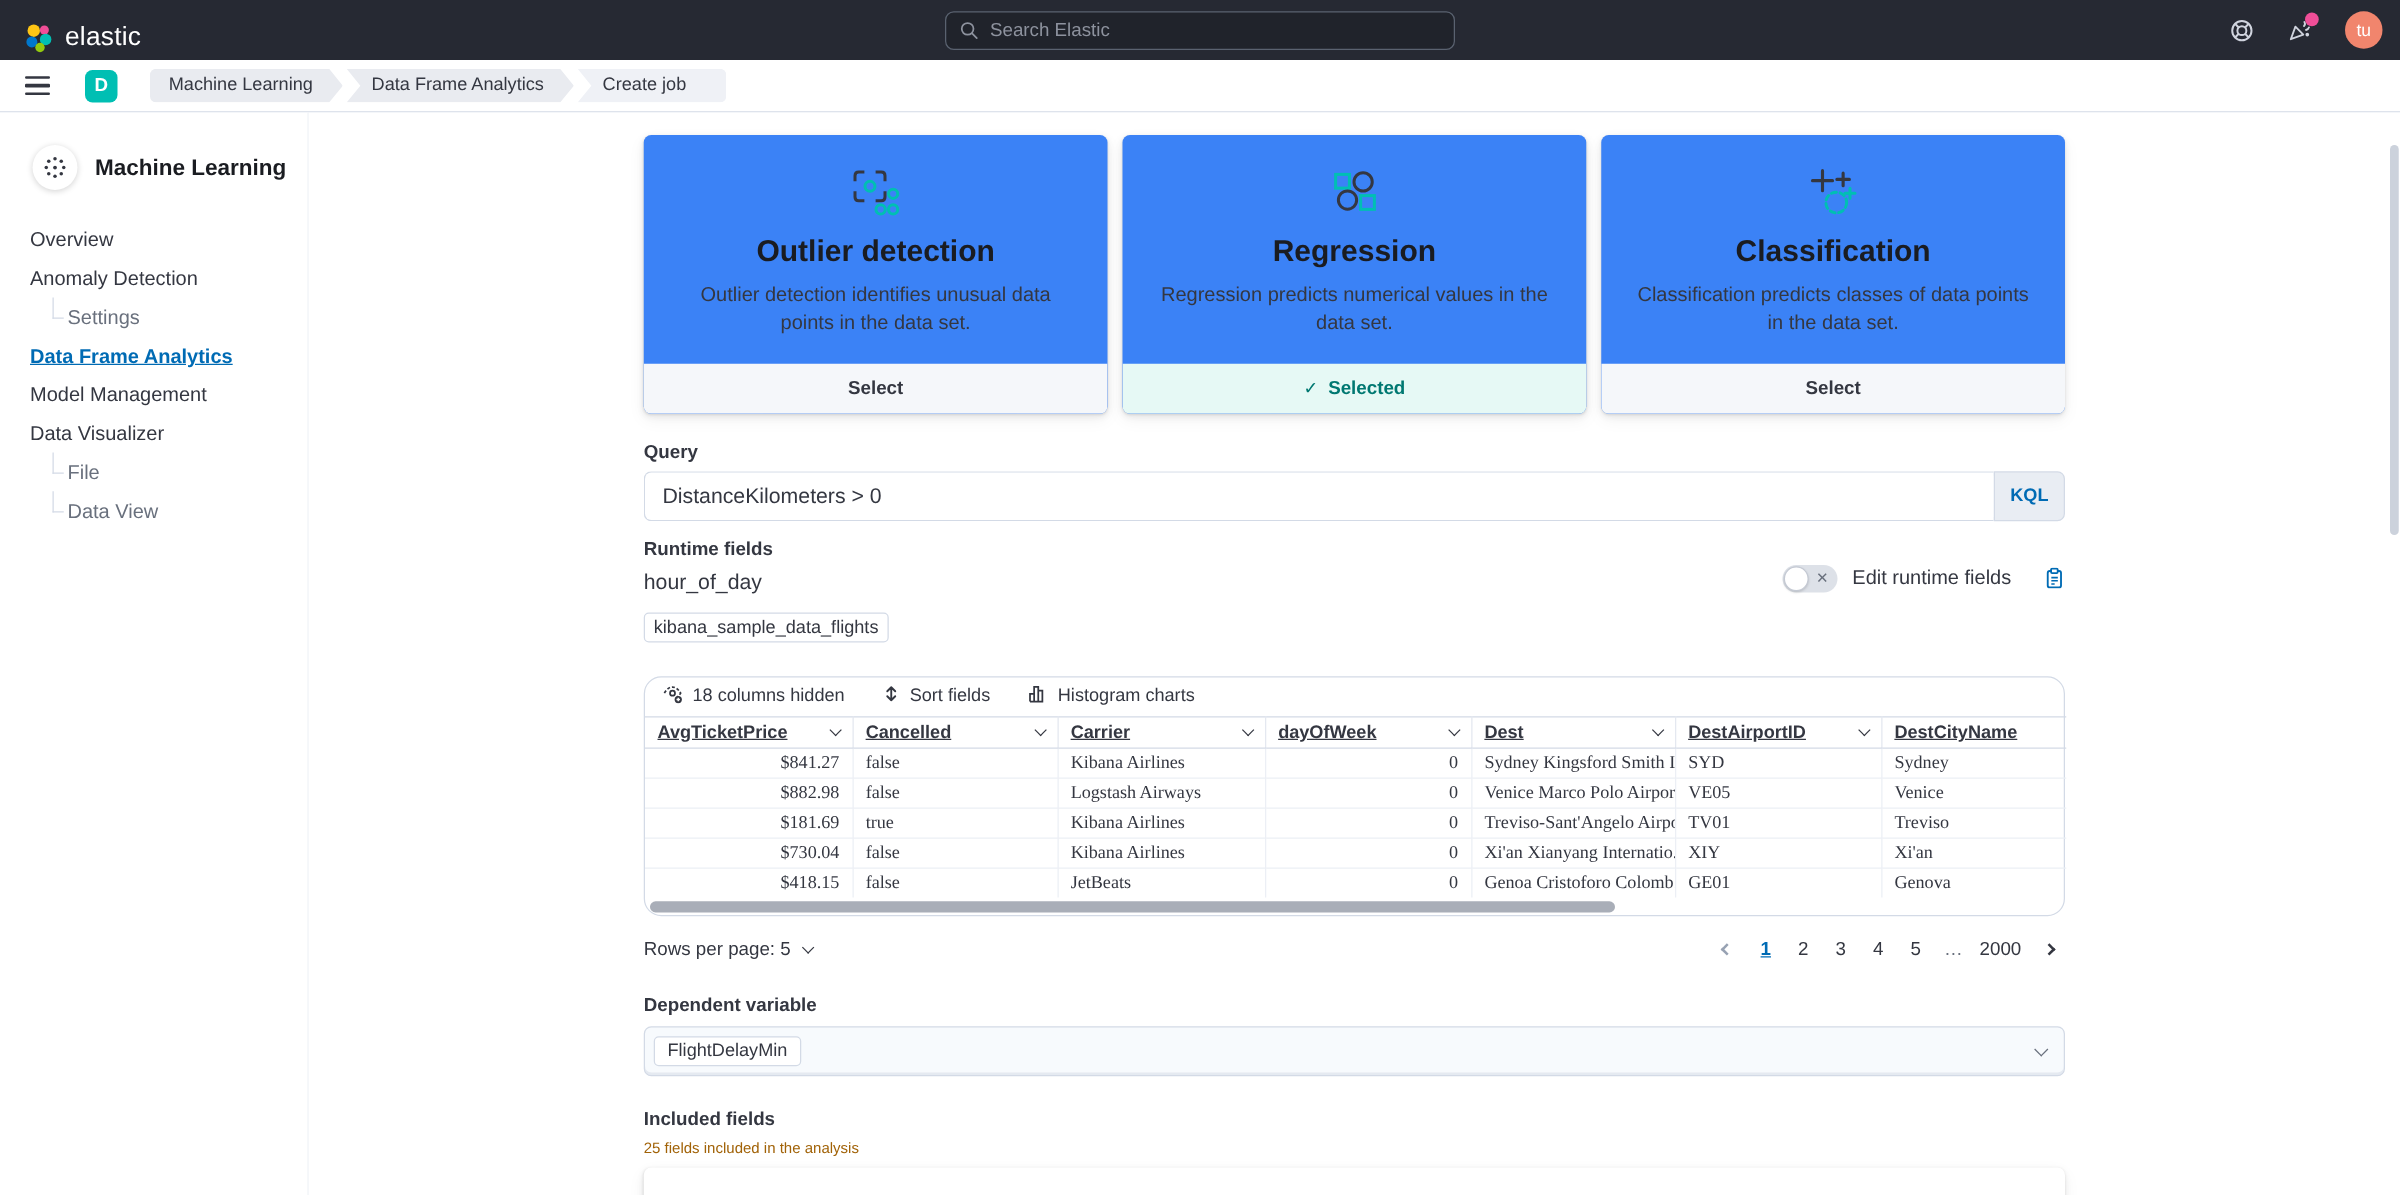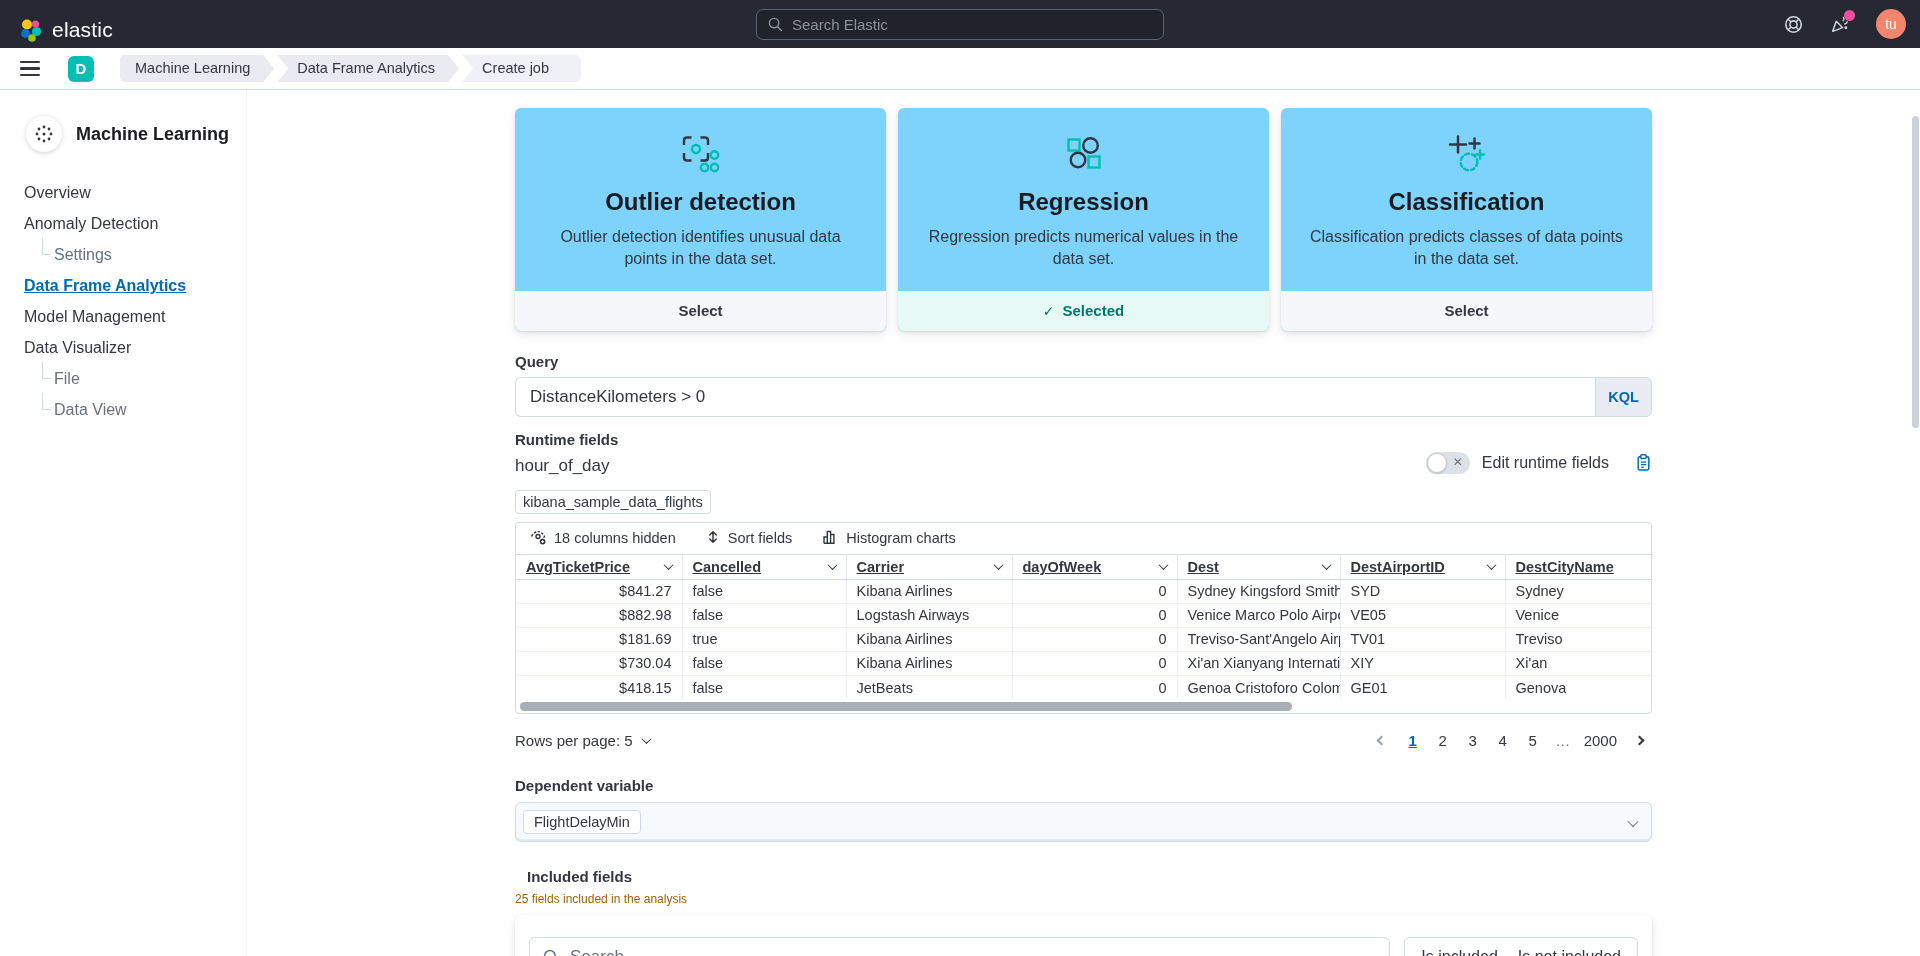--- a/index.html
+++ b/index.html
@@ -53,21 +53,21 @@
   .side-item.indent::before { content:""; position:absolute; left:0; top:-8px; width:8px; height:16px;
     border-left:1px solid #d3dae6; border-bottom:1px solid #d3dae6; }
   .side-item.active { color:#006bb4; font-weight:700; text-decoration:underline; }
 
   
   .main { position:absolute; top:90px; left:247px; right:0; bottom:0; overflow:hidden; background:#fff; }
   .content { width:1137px; margin:18px auto 0; }
 
   
   .cards { display:flex; gap:12px; }
-  .card { flex:1; background:#7dd3fc; border-radius:6px; overflow:hidden; cursor:pointer;
+  .card { flex:1; background:#3b82f6; border-radius:6px; overflow:hidden; cursor:pointer;
     box-shadow:0 1px 2px rgba(0,0,0,.09), 0 2px 6px rgba(0,0,0,.07), 0 5px 14px rgba(0,0,0,.05);
     display:flex; flex-direction:column; }
   .card-body { padding:26px 26px 20px; text-align:center; flex:1; }
   .card-icon { height:42px; display:flex; justify-content:center; }
   .card-title { font-size:24px; font-weight:700; color:#1a1c21; margin-top:12px; }
   .card-desc { font-size:16px; color:#343741; margin-top:10px; line-height:1.4; }
   .card-foot { height:40px; background:#f5f7fa; display:flex; align-items:center; justify-content:center;
     font-size:15px; font-weight:700; color:#343741; gap:8px; }
   .card.selected .card-foot { background:#e6f9f5; color:#007871; }
   .card-check { font-size:14px; }
@@ -93,30 +93,30 @@
   .toggle .knob { position:absolute; left:1px; top:1px; width:20px; height:20px; border-radius:50%;
     background:#fff; border:1px solid #c4c9d3; box-shadow:0 1px 2px rgba(0,0,0,.15); }
   .toggle .x { position:absolute; right:7px; top:3px; font-size:12px; color:#69707d; }
   .rt-edit-label { font-size:16px; color:#343741; }
   .clipboard { margin-left:14px; display:flex; cursor:pointer; }
 
   .index-badge { display:inline-block; margin-top:14px; border:1px solid #d3dae6; border-radius:4px;
     padding:3px 7px; font-size:14.5px; color:#343741; background:#fff; }
 
   
-  .grid-panel { margin-top:8px; border:1px solid #d3dae6; border-radius:4px; }
+  .grid-panel { margin-top:27px; border:1px solid #d3dae6; border-radius:14px; }
   .grid-toolbar { display:flex; align-items:center; gap:30px; padding:6px 14px; height:31px; }
   .tool-btn { display:flex; align-items:center; gap:8px; font-size:14.5px; color:#343741; cursor:pointer; }
   table.grid { width:100%; border-collapse:collapse; table-layout:fixed; }
   table.grid th { font-size:14.5px; font-weight:700; text-align:left; padding:4px 10px;
     border-top:1px solid #d3dae6; border-bottom:1px solid #d3dae6; border-right:1px solid #e4e8f0;
     cursor:pointer; }
   table.grid th .th-inner { display:flex; align-items:center; justify-content:space-between;text-decoration:underline; }
   table.grid td { font-size:14.5px; padding:3px 10px; border-bottom:1px solid #eceff5;
-    border-right:1px solid #eceff5; height:24px; white-space:nowrap; overflow:hidden; }
+    border-right:1px solid #eceff5; height:24px; white-space:nowrap; overflow:hidden;font-family:Liberation Serif, serif; }
   table.grid th:last-child, table.grid td:last-child { border-right:none; }
   table.grid tr:last-child td { border-bottom:none; }
   td.num, th.num { text-align:right; }
   .chev { display:inline-block; width:7px; height:7px; border-right:1.8px solid #343741;
     border-bottom:1.8px solid #343741; transform:rotate(45deg) translate(-1px,-1px); }
   .h-scroll { height:14px; position:relative; }
   .h-scroll .thumb { position:absolute; left:4px; top:3px; width:772px; height:9px;
     background:#a9aeb8; border-radius:5px; cursor:pointer; }
 
   
@@ -137,21 +137,21 @@
   .dep-label { margin-top:24px; }
   .combo { margin-top:8px; height:40px; background:#f7fafd; border:1px solid #d3dae6; border-radius:6px;
     box-shadow:inset 0 -2px 0 rgba(211,218,230,.5); display:flex; align-items:center;
     padding:0 14px 0 7px; cursor:pointer; }
   .combo .pill { background:#fff; border:1px solid #d3dae6; border-radius:4px; padding:3px 10px;
     font-size:14.5px; color:#343741; }
   .combo .combo-chev { margin-left:auto; }
   .combo .combo-chev .chev { width:8px; height:8px; border-color:#69707d; }
 
   
-  .inc-label { margin-top:26px;margin-left:12px; }
+  .inc-label { margin-top:26px; }
   .inc-sub { font-size:12px; margin-top:7px; color:#a16207; }
   .fields-panel { margin-top:9px; background:#fff; border-radius:6px; padding:22px 14px 0;
     box-shadow:0 1px 2px rgba(0,0,0,.09), 0 2px 6px rgba(0,0,0,.07), 0 5px 14px rgba(0,0,0,.05); }
   .fp-top { display:flex; align-items:center; }
   .field-search { flex:1; height:40px; border:1px solid #d3dae6; border-radius:6px; background:#fff;
     display:flex; align-items:center; margin-right:14px; }
   .field-search input { flex:1; border:none; outline:none; font-size:17px; font-family:inherit; color:#343741; }
   .field-search input::placeholder { color:#69707d; }
   .fs-icon { margin:0 10px 0 13px; display:flex; }
   .filter-group { height:40px; border:1px solid #d3dae6; border-radius:6px; display:flex;

